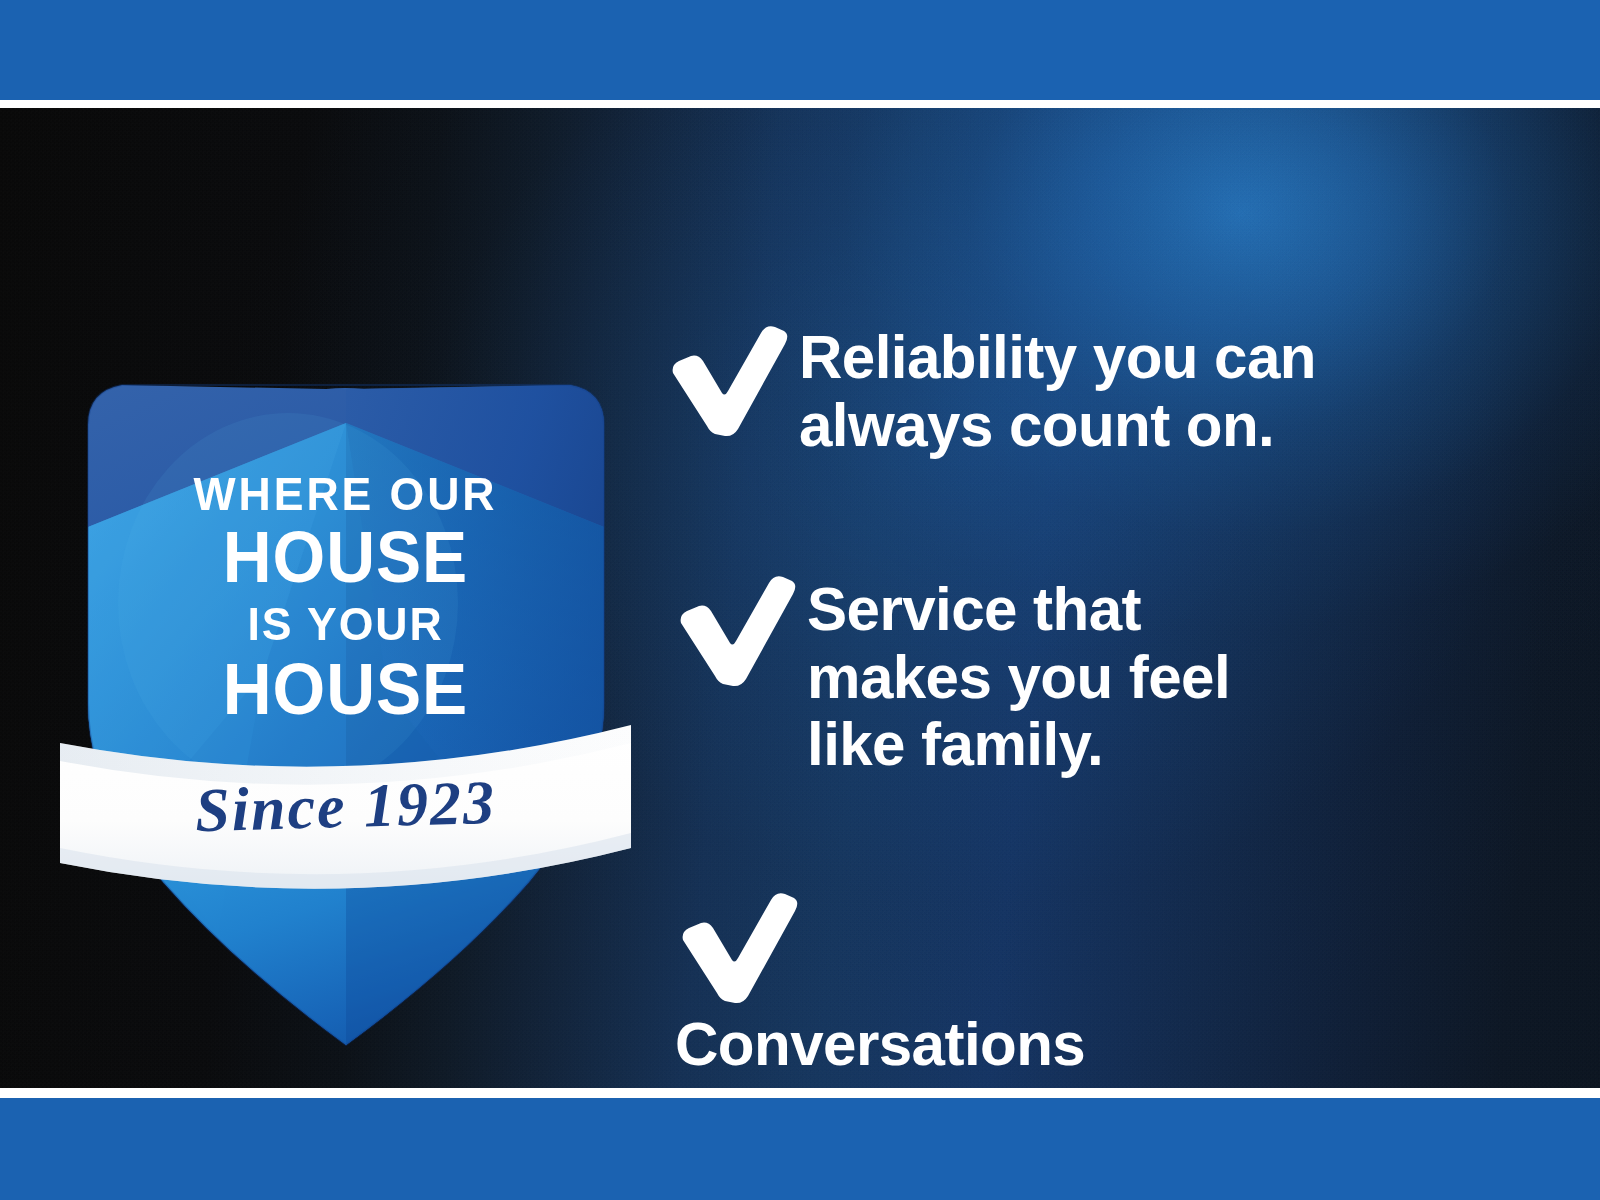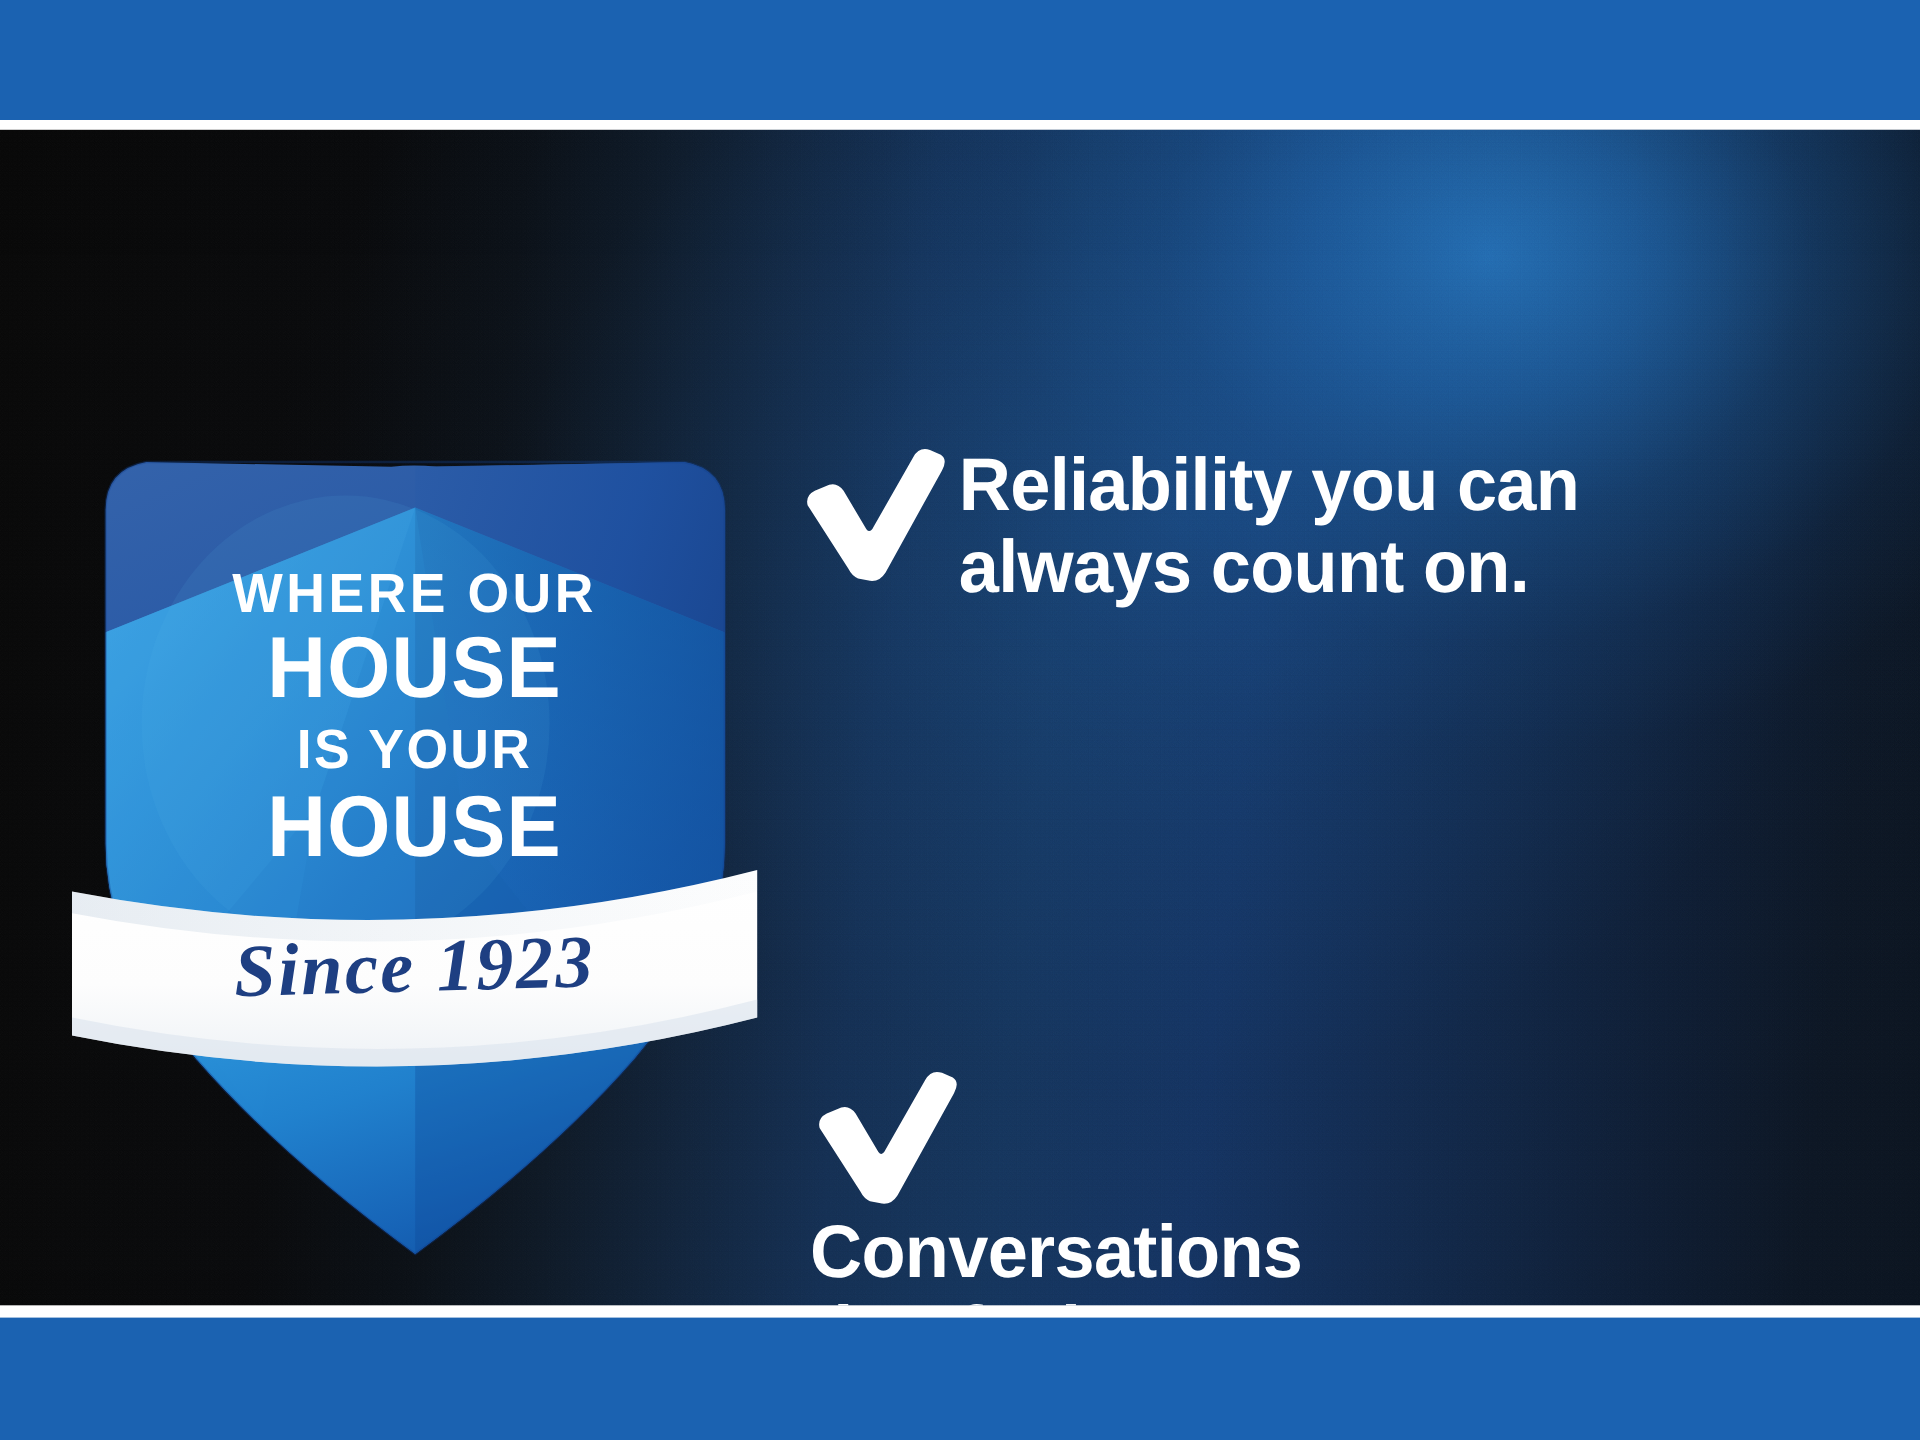--- a/index.html
+++ b/index.html
@@ -156,21 +156,21 @@
     left: 665px;
     top: 108px;
     width: 900px;
     height: 980px;
   }
   .bullet {
     position: absolute;
     display: flex;
     align-items: flex-start;
   }
-  #bullet-0 { left: 0px;  top: 105px; margin-top: 48px; }
+  #bullet-0 { left: 0px;  top: 105px; }
   #bullet-1 { left: 8px;  top: 355px; }
   #bullet-2 { left: 10px; top: 672px; flex-direction: column; }
 
   .check-wrap {
     flex: 0 0 auto;
     width: 124px;
     height: 118px;
     margin-right: 10px;
   }
   .check-wrap svg { display: block; width: 100%; height: 100%; }
@@ -306,20 +306,32 @@
           <svg viewBox="0 0 124 118" xmlns="http://www.w3.org/2000/svg" aria-hidden="true">
             <path d="M8 52 Q 6 44 14 40 L 26 35 Q 33 33 38 40 L 57 72 Q 60 76 63 70
                      L 96 12 Q 101 3 110 6 L 119 10 Q 125 14 120 23
                      L 73 108 Q 68 116 60 115 L 50 113 Q 45 111 42 105 Z" fill="#ffffff"></path>
           </svg>
         </span>
         <div class="bullet-text">Reliability you can
 always count on.</div>
       </div>
 
+      <div class="bullet" id="bullet-1">
+        <span class="check-wrap">
+          <svg viewBox="0 0 124 118" xmlns="http://www.w3.org/2000/svg" aria-hidden="true">
+            <path d="M8 52 Q 6 44 14 40 L 26 35 Q 33 33 38 40 L 57 72 Q 60 76 63 70
+                     L 96 12 Q 101 3 110 6 L 119 10 Q 125 14 120 23
+                     L 73 108 Q 68 116 60 115 L 50 113 Q 45 111 42 105 Z" fill="#ffffff"></path>
+          </svg>
+        </span>
+        <div class="bullet-text">Service that
+makes you feel
+like family.</div>
+      </div>
 
       <div class="bullet" id="bullet-2">
         <span class="check-wrap">
           <svg viewBox="0 0 124 118" xmlns="http://www.w3.org/2000/svg" aria-hidden="true">
             <path d="M8 52 Q 6 44 14 40 L 26 35 Q 33 33 38 40 L 57 72 Q 60 76 63 70
                      L 96 12 Q 101 3 110 6 L 119 10 Q 125 14 120 23
                      L 73 108 Q 68 116 60 115 L 50 113 Q 45 111 42 105 Z" fill="#ffffff"></path>
           </svg>
         </span>
         <div class="bullet-text">Conversations

